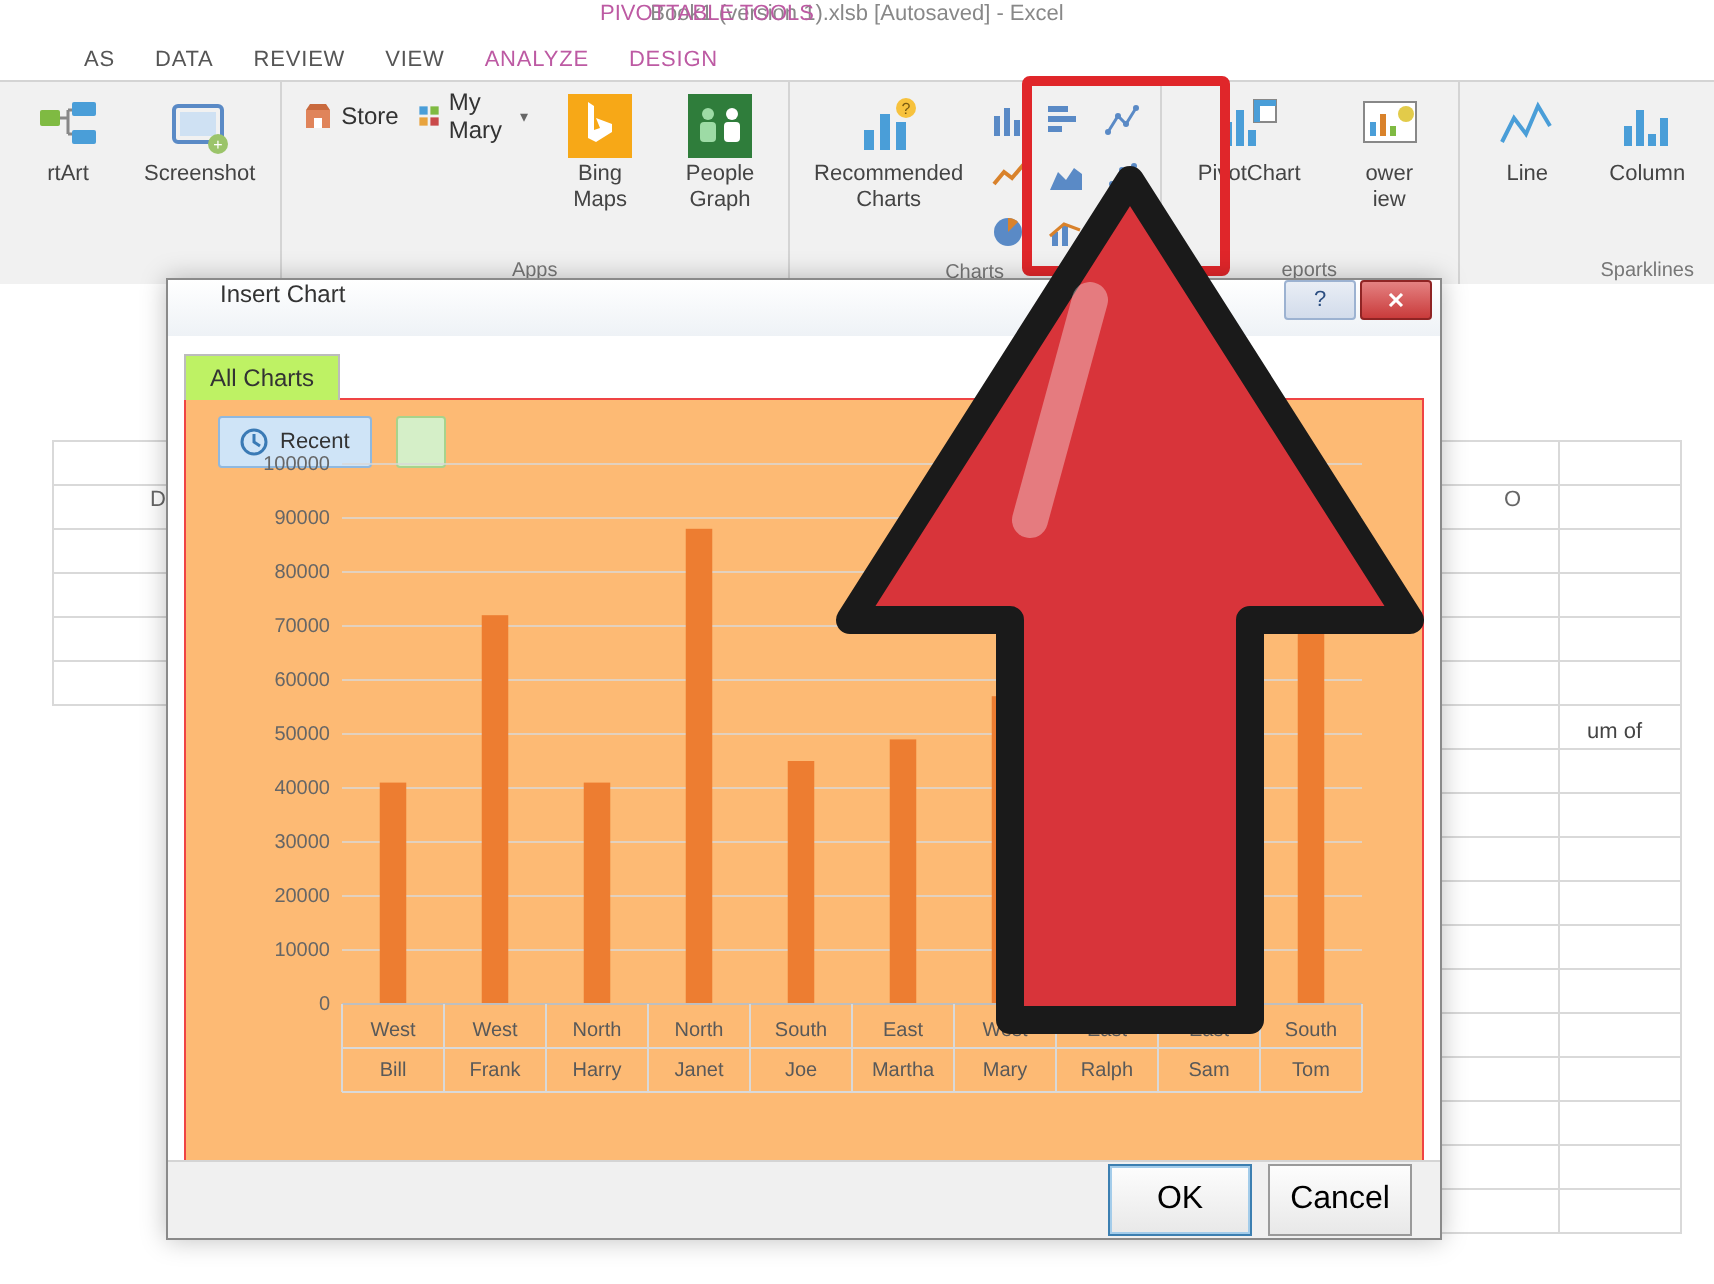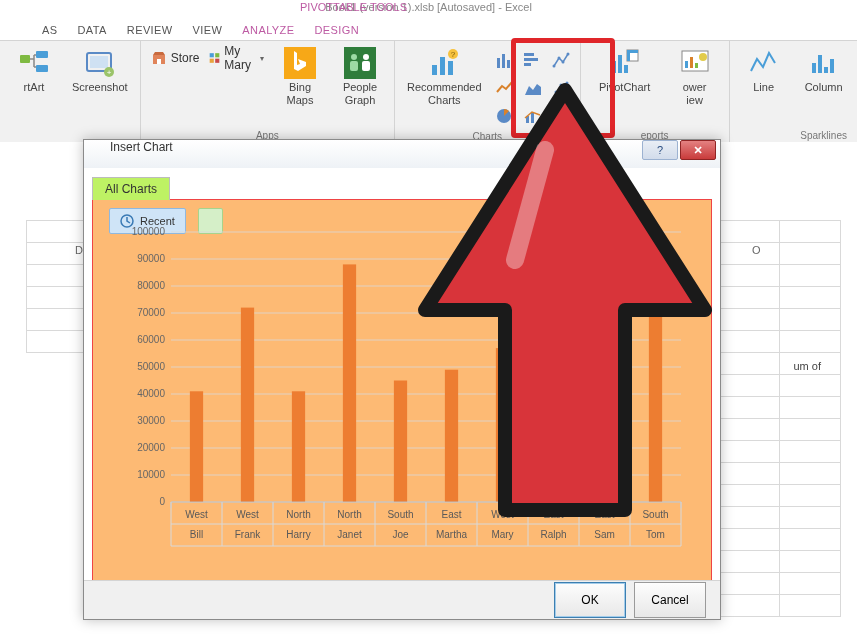--- a/index.html
+++ b/index.html
@@ -37,21 +37,21 @@
 .subtab{display:inline-block;padding:4px 12px;border:1px solid #bcbcbc;border-bottom:none;background:#bef264;font-size:12px;position:relative;top:1px;z-index:2}
 .chartframe{border:1px solid #ef4444;height:388px;position:relative;background:#fdba74}
 .typerow{position:absolute;left:16px;top:8px;display:flex;gap:12px}
 .typebtn{height:24px;padding:0 10px;display:flex;align-items:center;gap:6px;font-size:11px;border-radius:2px}
 .typebtn.sel{background:#cfe4f7;border:1px solid #8fb8df}
 .typebtn.new{background:#d5efc8;border:1px solid #a7d38c}
 .plot{position:absolute;left:18px;top:22px;width:580px;height:340px}
 .plot svg{width:100%;height:100%}
 .legend{position:absolute;right:-110px;top:160px;font-size:11px;color:#444}
 .dlg-foot{position:absolute;left:0;right:0;bottom:0;height:38px;background:#f0f0f0;border-top:1px solid #d4d4d4;display:flex;align-items:center;justify-content:flex-end;padding-right:14px;gap:8px}
-.dbtn{min-width:72px;height:36px;border:1px solid #9a9a9a;background:linear-gradient(#fdfdfd,#e8e8e8);font-size:12px;cursor:pointer}
+.dbtn{min-width:72px;height:36px;border:1px solid #9a9a9a;background:linear-gradient(#fdfdfd,#e8e8e8);font-size:16px;cursor:pointer}
 .dbtn.primary{border:1px solid #3c7fb1;box-shadow:0 0 0 1px #a3ccea inset}
 .arrow-overlay{position:absolute;left:405px;top:80px;width:320px;height:450px;z-index:50;pointer-events:none}
 </style>
 </head>
 <body>
 
 <div class="titlebar">
   <span class="ctx">PIVOTTABLE TOOLS</span>
   <span class="doc">Book1 (version 1).xlsb [Autosaved] - Excel</span>
 </div>

